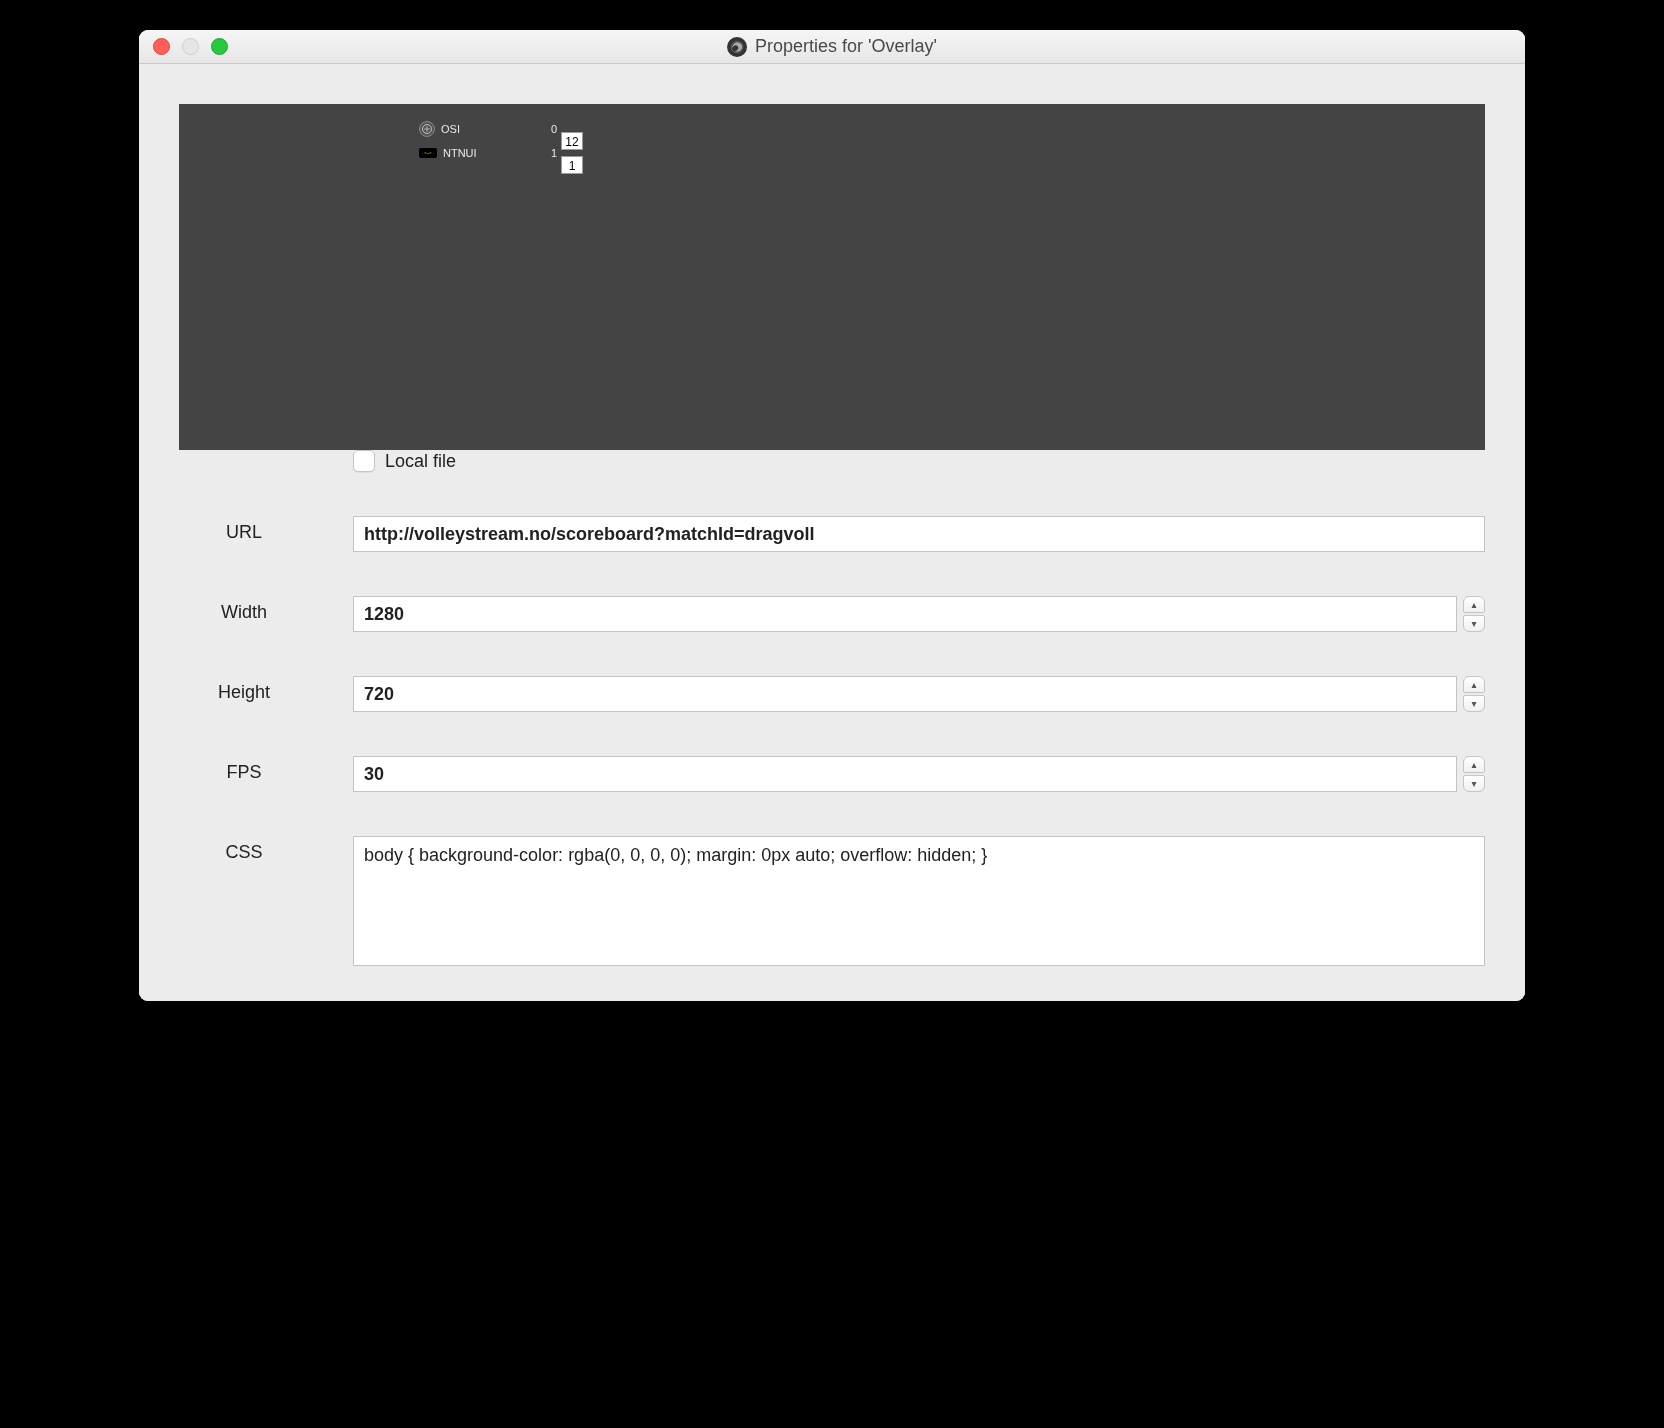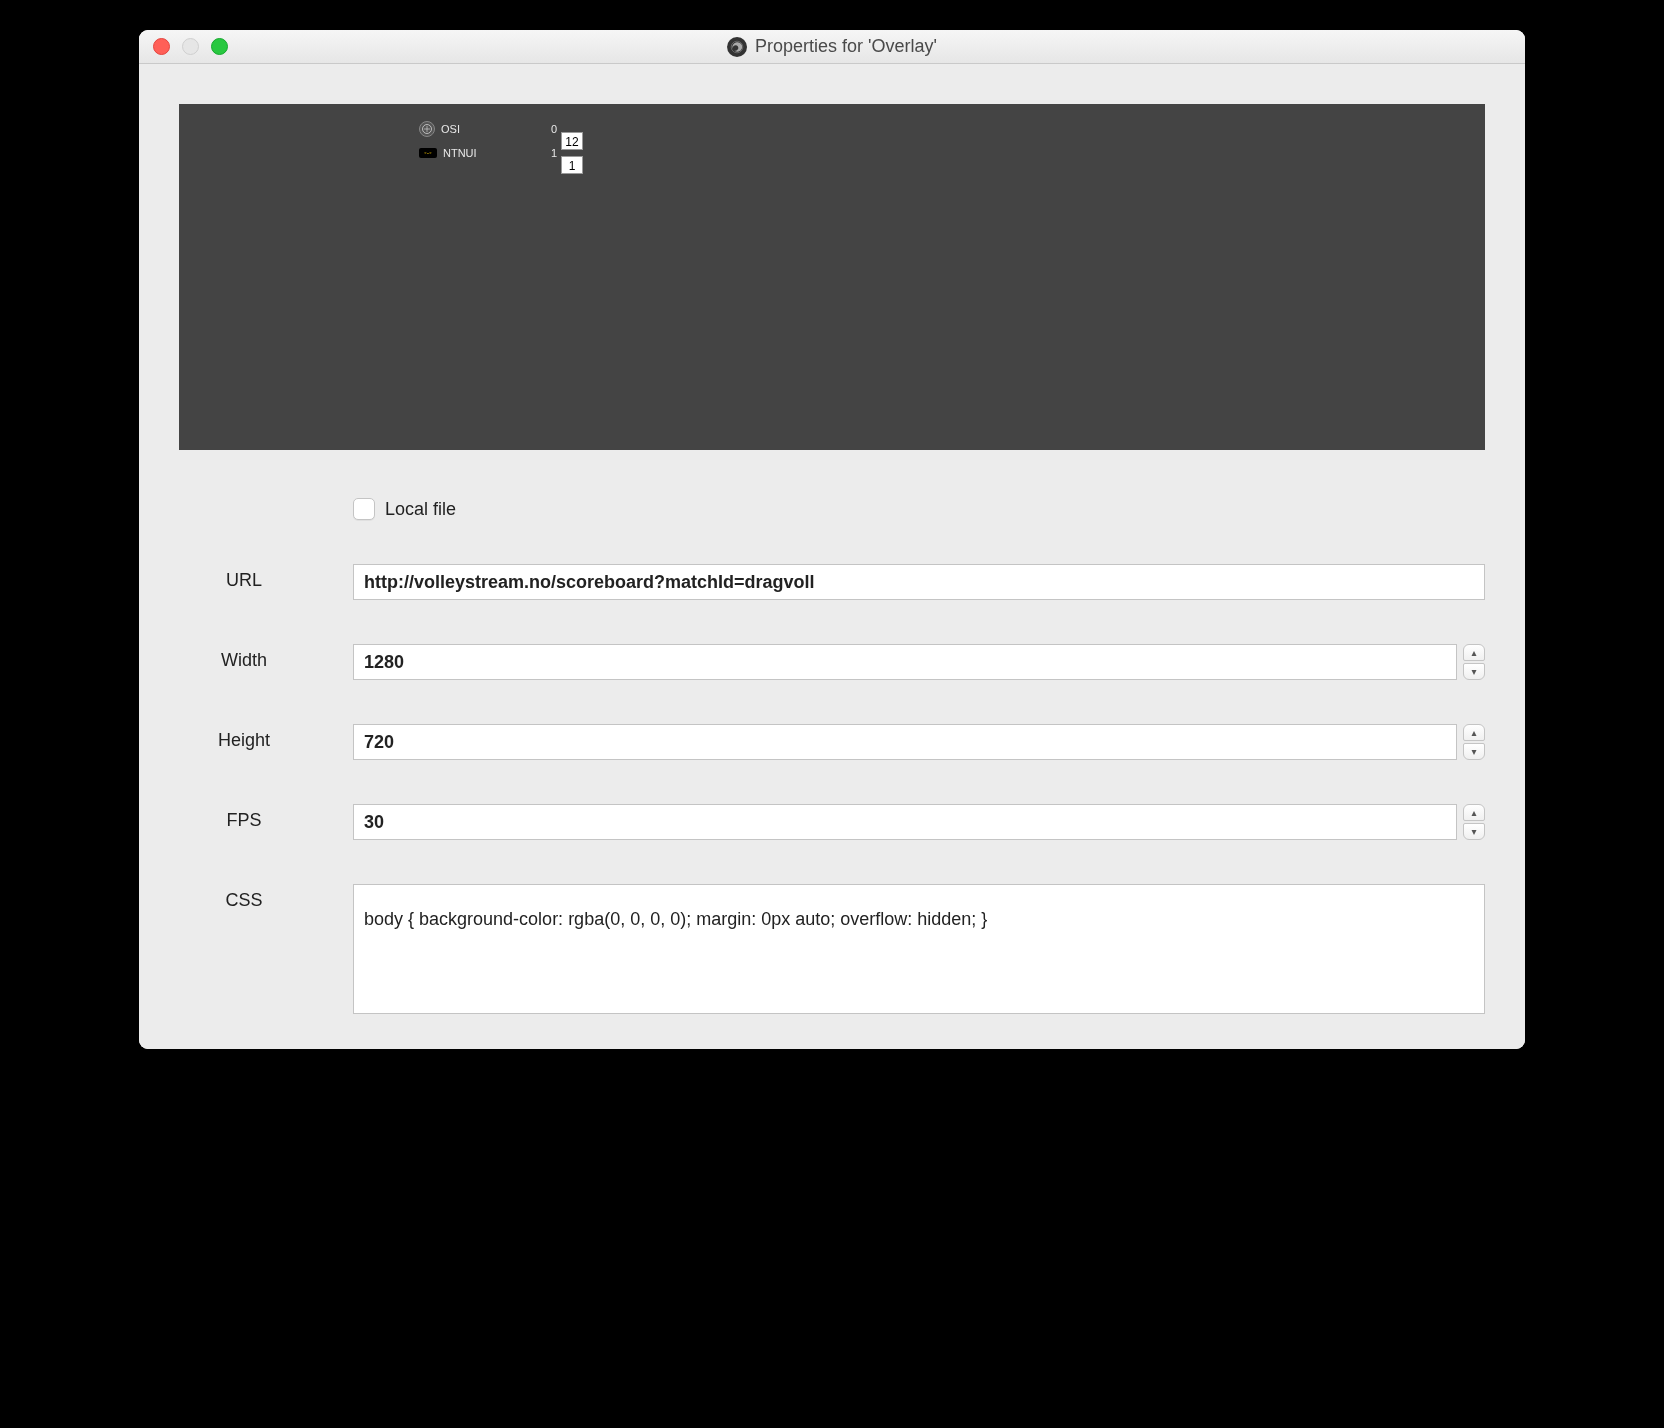--- a/index.html
+++ b/index.html
@@ -106,21 +106,20 @@
       height: 18px;
       background: #fff;
       color: #000;
       text-align: center;
       font-size: 12px;
       line-height: 18px;
       border: 1px solid #999;
       margin-top: 24px;
     }
     .form-grid {
-      margin-top: 48px;
       display: grid;
       grid-template-columns: 130px 1fr;
       row-gap: 20px;
       column-gap: 14px;
       align-items: start;
       gap: 44px;
     }
     .label-col {
       text-align: center;
       padding-top: 6px;
@@ -174,21 +173,21 @@
       color: #555;
       line-height: 1;
     }
     .spin-btn:first-child { border-radius: 6px 6px 2px 2px; }
     .spin-btn:last-child { border-radius: 2px 2px 6px 6px; }
     .textarea {
       width: 100%;
       height: 130px;
       background: #fff;
       border: 1px solid #c4c4c4;
-      padding: 24px 10px;
+      padding: 8px 10px;
       font-size: 18px;
       font-family: inherit;
       color: #222;
       resize: none;
     }
     .footer {
       margin-top: 36px;
       display: flex;
       justify-content: flex-end;
       gap: 16px;

